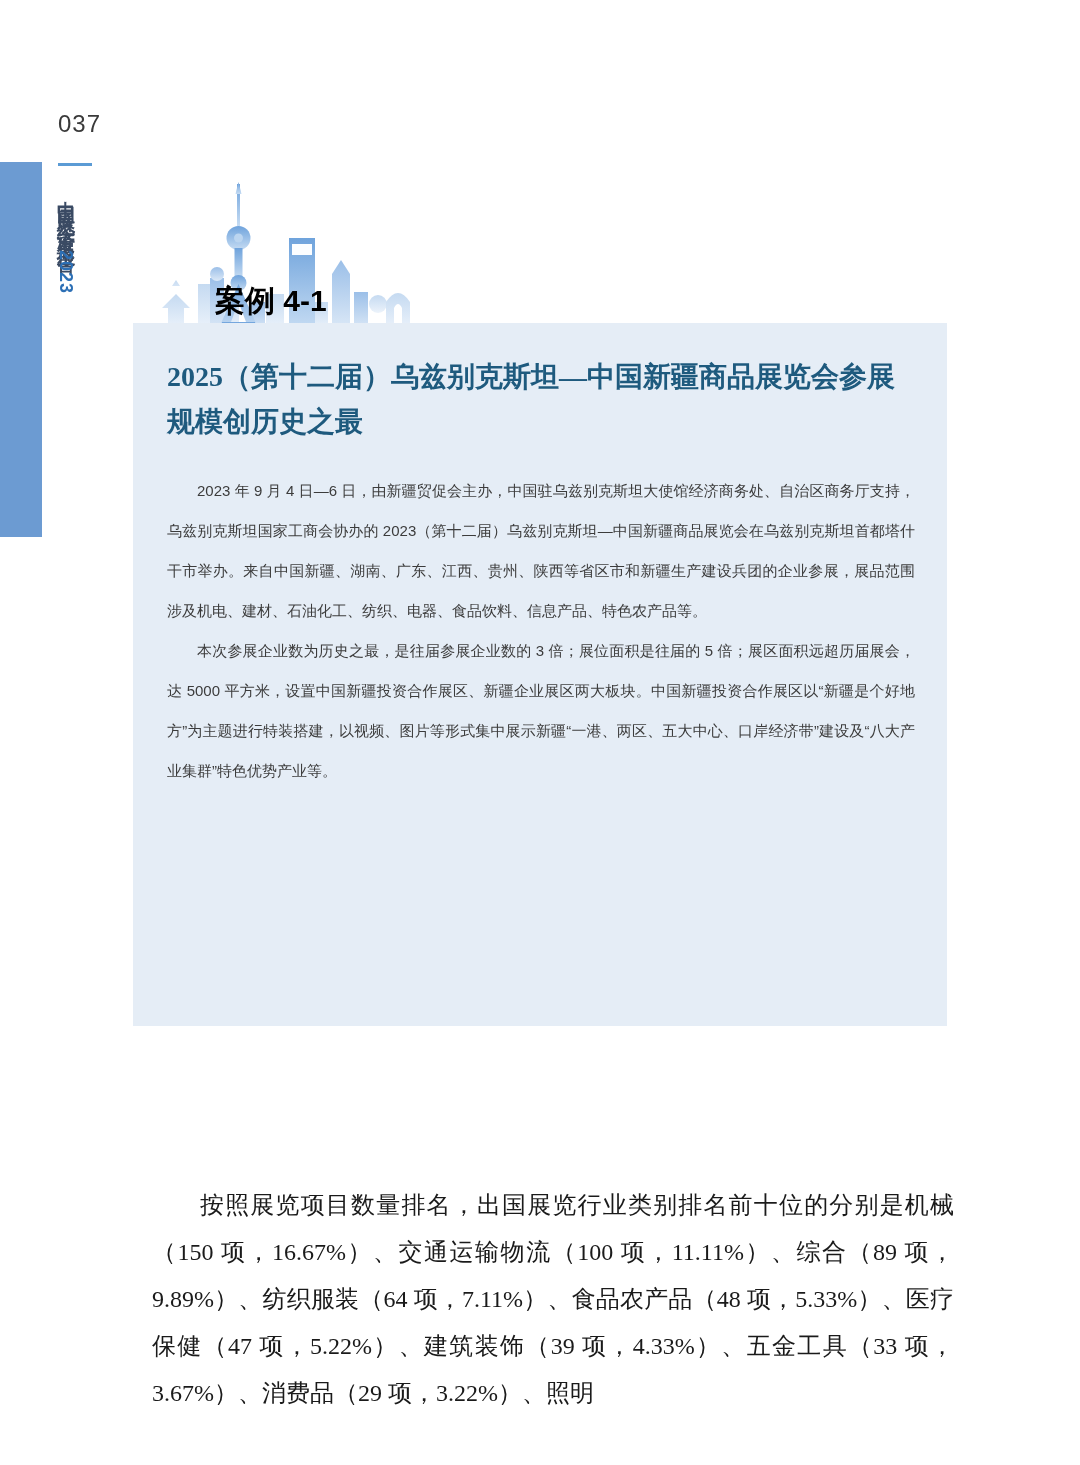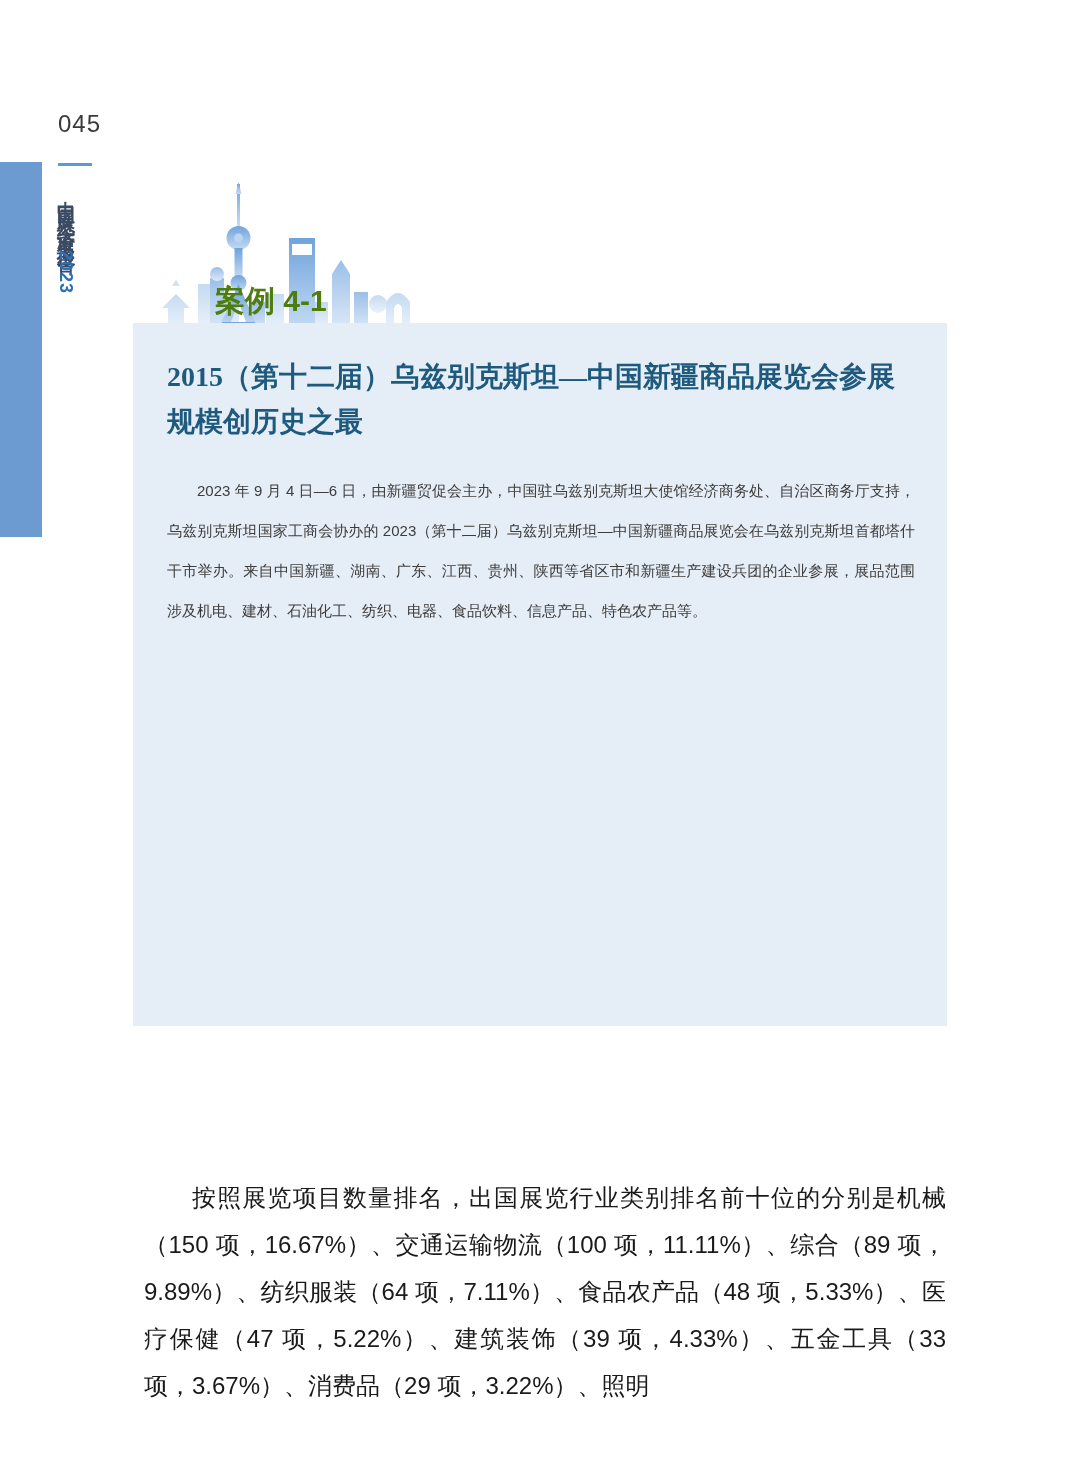--- a/index.html
+++ b/index.html
@@ -49,21 +49,21 @@
   .skyline {
     position: absolute;
     left: 146px; top: 182px;
     width: 272px; height: 148px;
   }
   .case-label {
     position: absolute;
     left: 215px; top: 281px;
     font-size: 30px;
     font-weight: 700;
-    color: #4d7c0f;
+    color: #000000;
   }
   .case-box {
     position: absolute;
     left: 133px; top: 323px;
     width: 814px; height: 703px;
     background: #E5EDF6;
     box-sizing: border-box;
     padding: 32px 32px 0 34px;
   }
   .case-title {
@@ -88,37 +88,37 @@
     left: 145px; top: 1096px;
     margin: 0;
     font-size: 31px;
     font-weight: 700;
     color: #3D9BDC;
   }
   .section-para {
     position: absolute;
     left: 140px; top: 1170px;
     width: 802px;
-    margin: 4px;
-    font-family: Liberation Sans, sans-serif;
+    margin: 12px;
+    font-family: Liberation Serif, serif;
     font-size: 24px;
     color: #1a1a1a;
     line-height: 47px;
     text-align: justify;
     text-indent: 2em;
   }
 </style>
 </head>
 <body>
 
 <div class="page">
 
   <div class="left-bar"></div>
 
-  <div class="page-number">045</div>
+  <div class="page-number">037</div>
 
   <div class="sidebar-rule"></div>
 
   <div class="sidebar-vertical">
     <span>中国展览经济发展报告</span><span class="year">2023</span>
   </div>
 
   <svg class="skyline" viewBox="0 0 272 148" aria-hidden="true">
     <defs>
       <linearGradient id="sgMain" x1="0" y1="0" x2="0" y2="1">
@@ -168,20 +168,21 @@
       <circle cx="92.5" cy="101" r="8"></circle>
       <path d="M92.5 102 L72 148 L82 148 L92.5 120 L103 148 L113 148 Z"></path>
       <rect x="76" y="140" width="33" height="8"></rect>
     </g>
     <circle cx="92.5" cy="56" r="4.5" fill="#BBD5F0"></circle>
   </svg>
 
   <div class="case-label">案例 4-1</div>
 
   <div class="case-box">
-    <h2 class="case-title">2015（第十二届）乌兹别克斯坦—中国新疆商品展览会参展规模创历史之最</h2>
+    <h2 class="case-title">2025（第十二届）乌兹别克斯坦—中国新疆商品展览会参展规模创历史之最</h2>
     <p class="case-para">2023 年 9 月 4 日—6 日，由新疆贸促会主办，中国驻乌兹别克斯坦大使馆经济商务处、自治区商务厅支持，乌兹别克斯坦国家工商会协办的 2023（第十二届）乌兹别克斯坦—中国新疆商品展览会在乌兹别克斯坦首都塔什干市举办。来自中国新疆、湖南、广东、江西、贵州、陕西等省区市和新疆生产建设兵团的企业参展，展品范围涉及机电、建材、石油化工、纺织、电器、食品饮料、信息产品、特色农产品等。</p>
+    <p class="case-para">本次参展企业数为历史之最，是往届参展企业数的 3 倍；展位面积是往届的 5 倍；展区面积远超历届展会，达 5000 平方米，设置中国新疆投资合作展区、新疆企业展区两大板块。中国新疆投资合作展区以“新疆是个好地方”为主题进行特装搭建，以视频、图片等形式集中展示新疆“一港、两区、五大中心、口岸经济带”建设及“八大产业集群”特色优势产业等。</p>
   </div>
 
 
   <p class="section-para">按照展览项目数量排名，出国展览行业类别排名前十位的分别是机械（150 项，16.67%）、交通运输物流（100 项，11.11%）、综合（89 项，9.89%）、纺织服装（64 项，7.11%）、食品农产品（48 项，5.33%）、医疗保健（47 项，5.22%）、建筑装饰（39 项，4.33%）、五金工具（33 项，3.67%）、消费品（29 项，3.22%）、照明</p>
 
 </div>
 
 </body></html>

